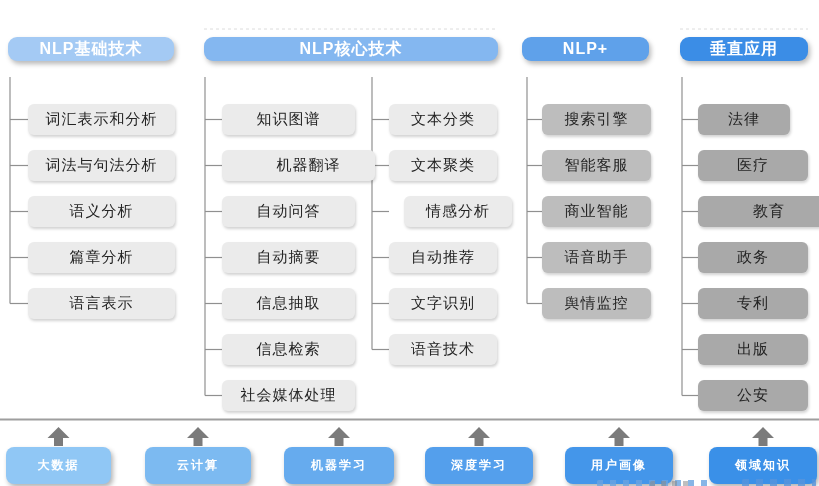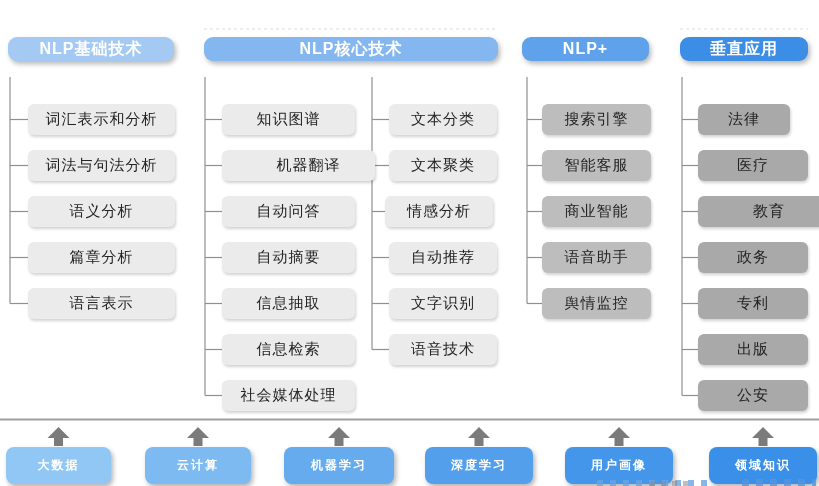--- a/index.html
+++ b/index.html
@@ -102,21 +102,21 @@
       <div class="hdr" style="left: 204px; top: 37px; width: 294px; background: rgb(132, 183, 240);">NLP核心技术</div>
       <div class="item" style="left: 222px; top: 104px; width: 133px; background: rgb(235, 235, 235);">知识图谱</div>
       <div class="item" style="left: 222px; top: 150px; width: 133px; background: rgb(235, 235, 235); padding-left: 20px;">机器翻译</div>
       <div class="item" style="left: 222px; top: 196px; width: 133px; background: rgb(235, 235, 235);">自动问答</div>
       <div class="item" style="left: 222px; top: 242px; width: 133px; background: rgb(235, 235, 235);">自动摘要</div>
       <div class="item" style="left: 222px; top: 288px; width: 133px; background: rgb(235, 235, 235);">信息抽取</div>
       <div class="item" style="left: 222px; top: 334px; width: 133px; background: rgb(235, 235, 235);">信息检索</div>
       <div class="item" style="left: 222px; top: 380px; width: 133px; background: rgb(235, 235, 235);">社会媒体处理</div>
       <div class="item" style="left: 389px; top: 104px; width: 108px; background: rgb(235, 235, 235);">文本分类</div>
       <div class="item" style="left: 389px; top: 150px; width: 108px; background: rgb(235, 235, 235);">文本聚类</div>
-      <div class="item" style="left: 385px; top: 196px; width: 108px; background: rgb(235, 235, 235);">情感分析</div>
+      <div class="item" style="left: 404px; top: 196px; width: 108px; background: rgb(235, 235, 235);">情感分析</div>
       <div class="item" style="left: 389px; top: 242px; width: 108px; background: rgb(235, 235, 235);">自动推荐</div>
       <div class="item" style="left: 389px; top: 288px; width: 108px; background: rgb(235, 235, 235);">文字识别</div>
       <div class="item" style="left: 389px; top: 334px; width: 108px; background: rgb(235, 235, 235);">语音技术</div>
       <div class="hdr" style="left: 522px; top: 37px; width: 127px; background: rgb(95, 161, 234);">NLP+</div>
       <div class="item" style="left: 542px; top: 104px; width: 109px; background: rgb(189, 189, 189);">搜索引擎</div>
       <div class="item" style="left: 542px; top: 150px; width: 109px; background: rgb(189, 189, 189);">智能客服</div>
       <div class="item" style="left: 542px; top: 196px; width: 109px; background: rgb(189, 189, 189);">商业智能</div>
       <div class="item" style="left: 542px; top: 242px; width: 109px; background: rgb(189, 189, 189);">语音助手</div>
       <div class="item" style="left: 542px; top: 288px; width: 109px; background: rgb(189, 189, 189);">舆情监控</div>
       <div class="hdr" style="left: 680px; top: 37px; width: 128px; background: rgb(59, 141, 230);">垂直应用</div>

